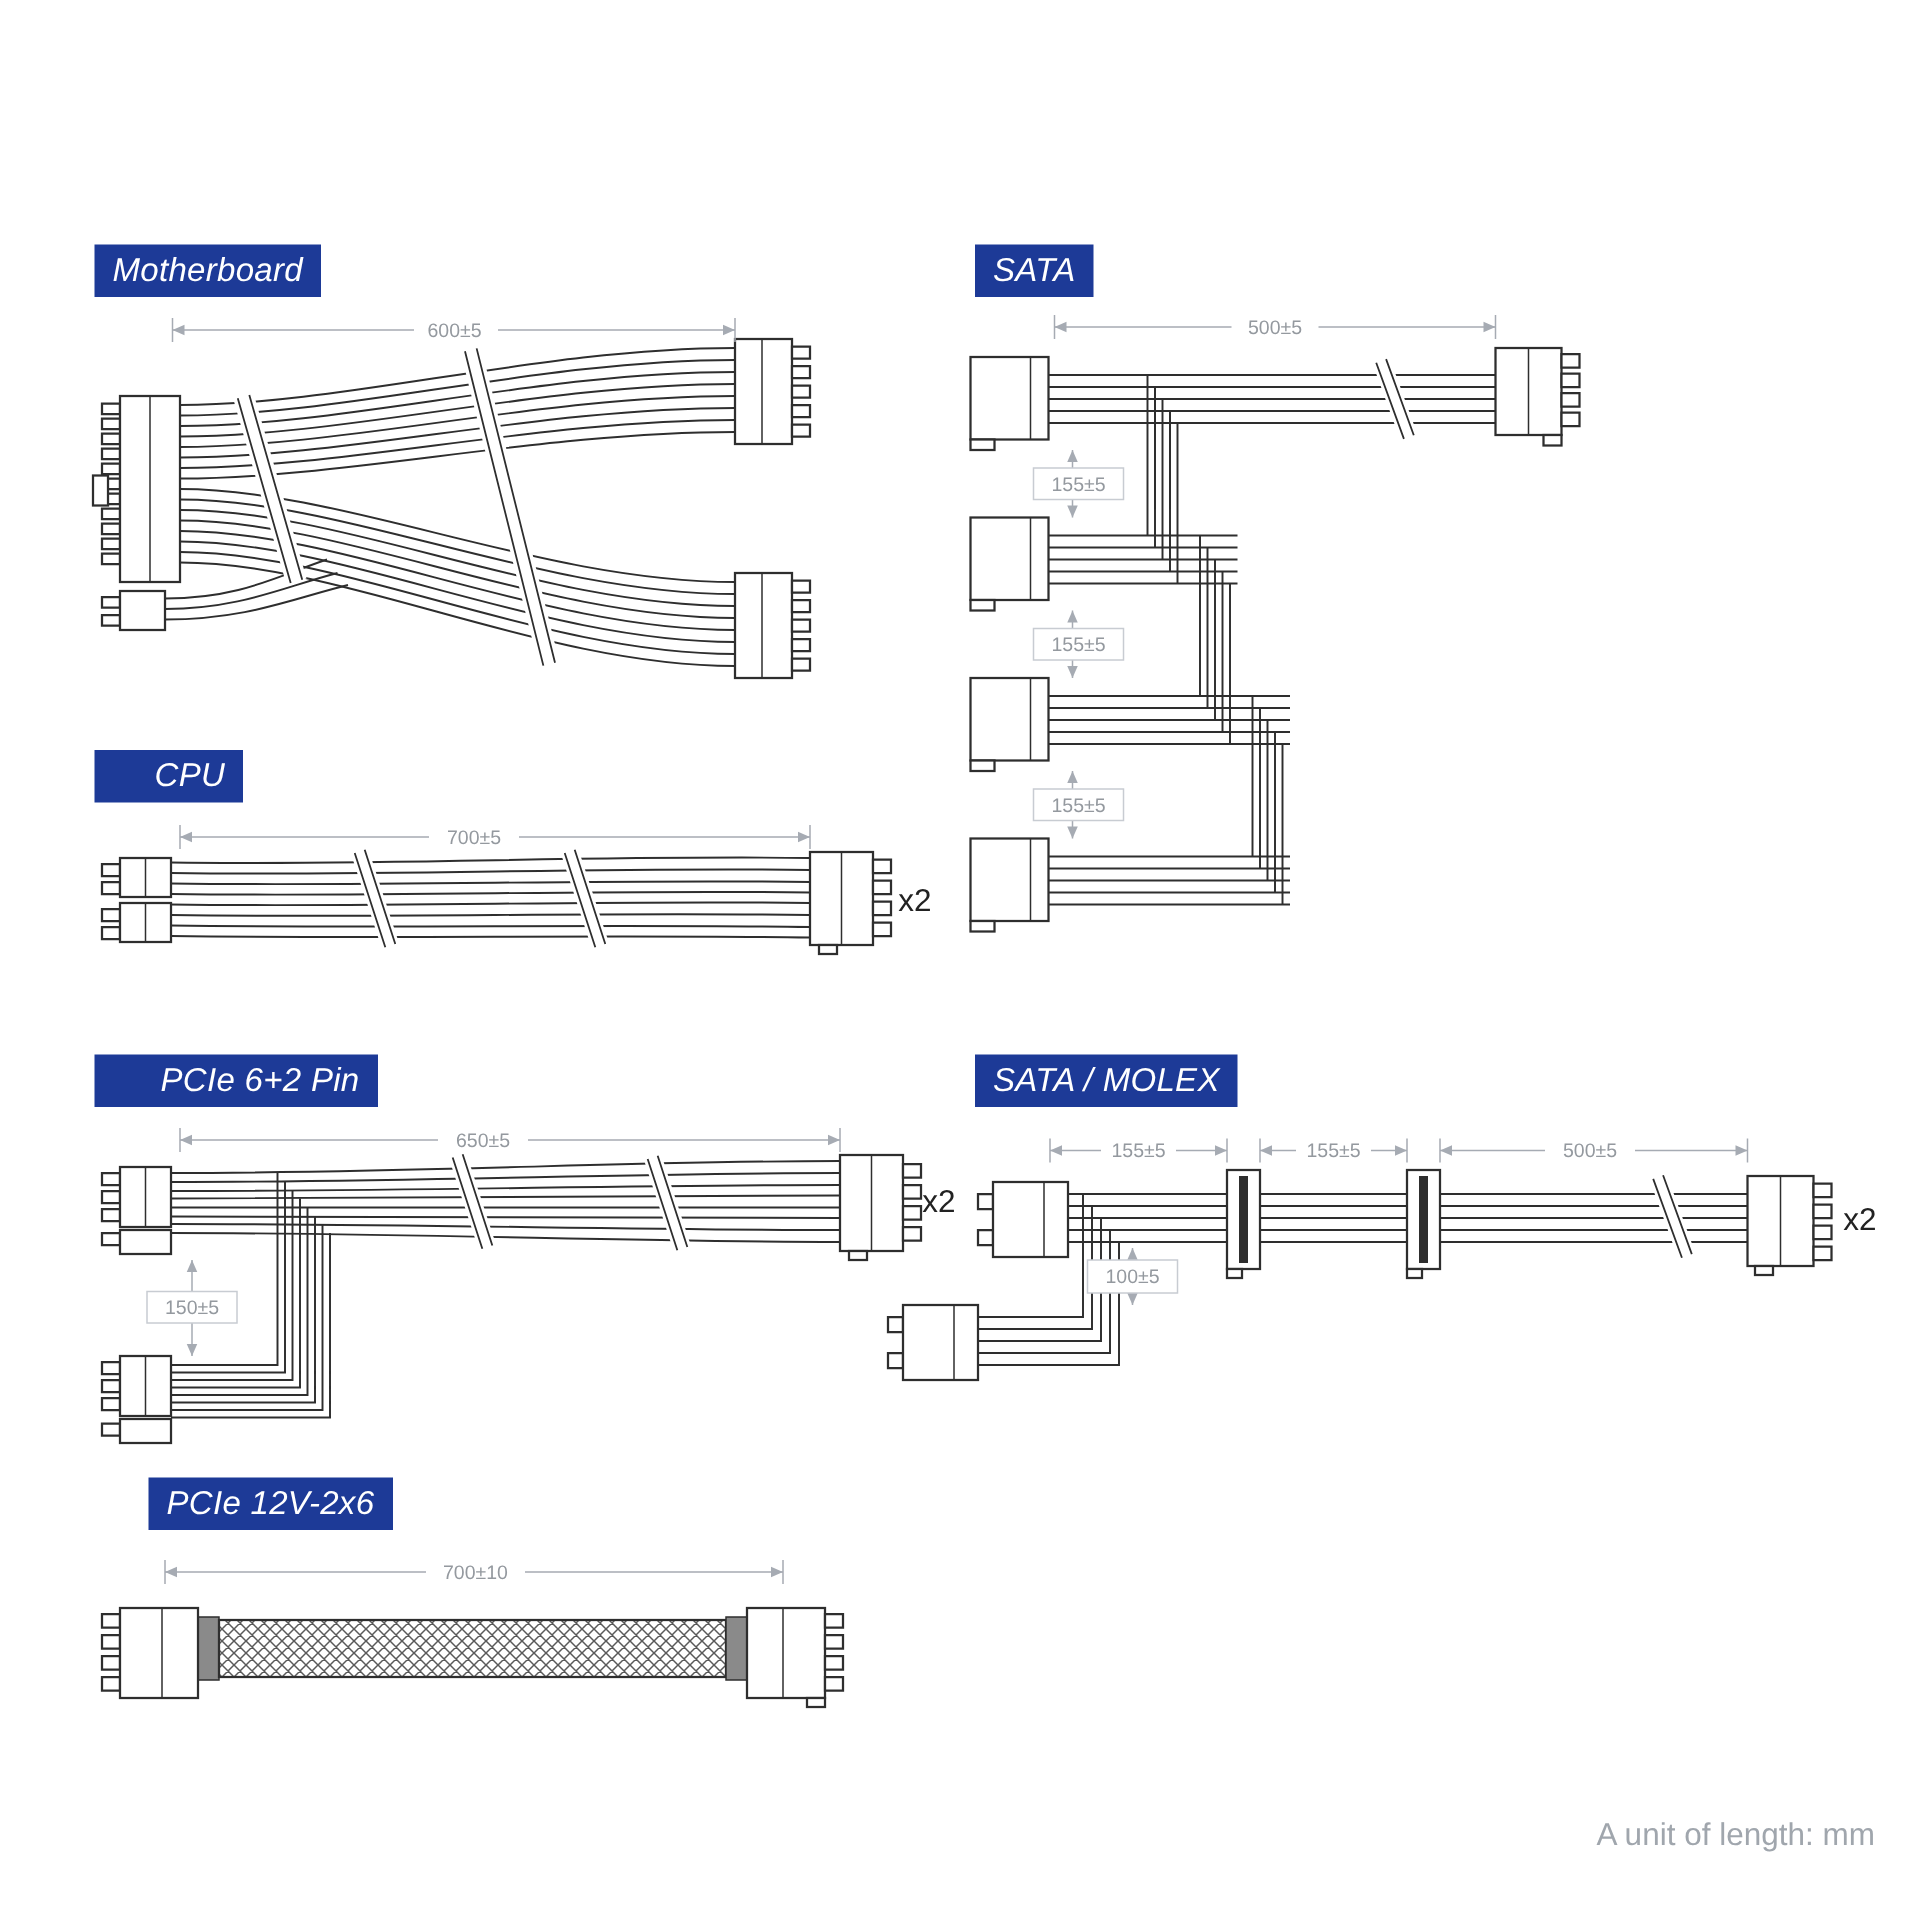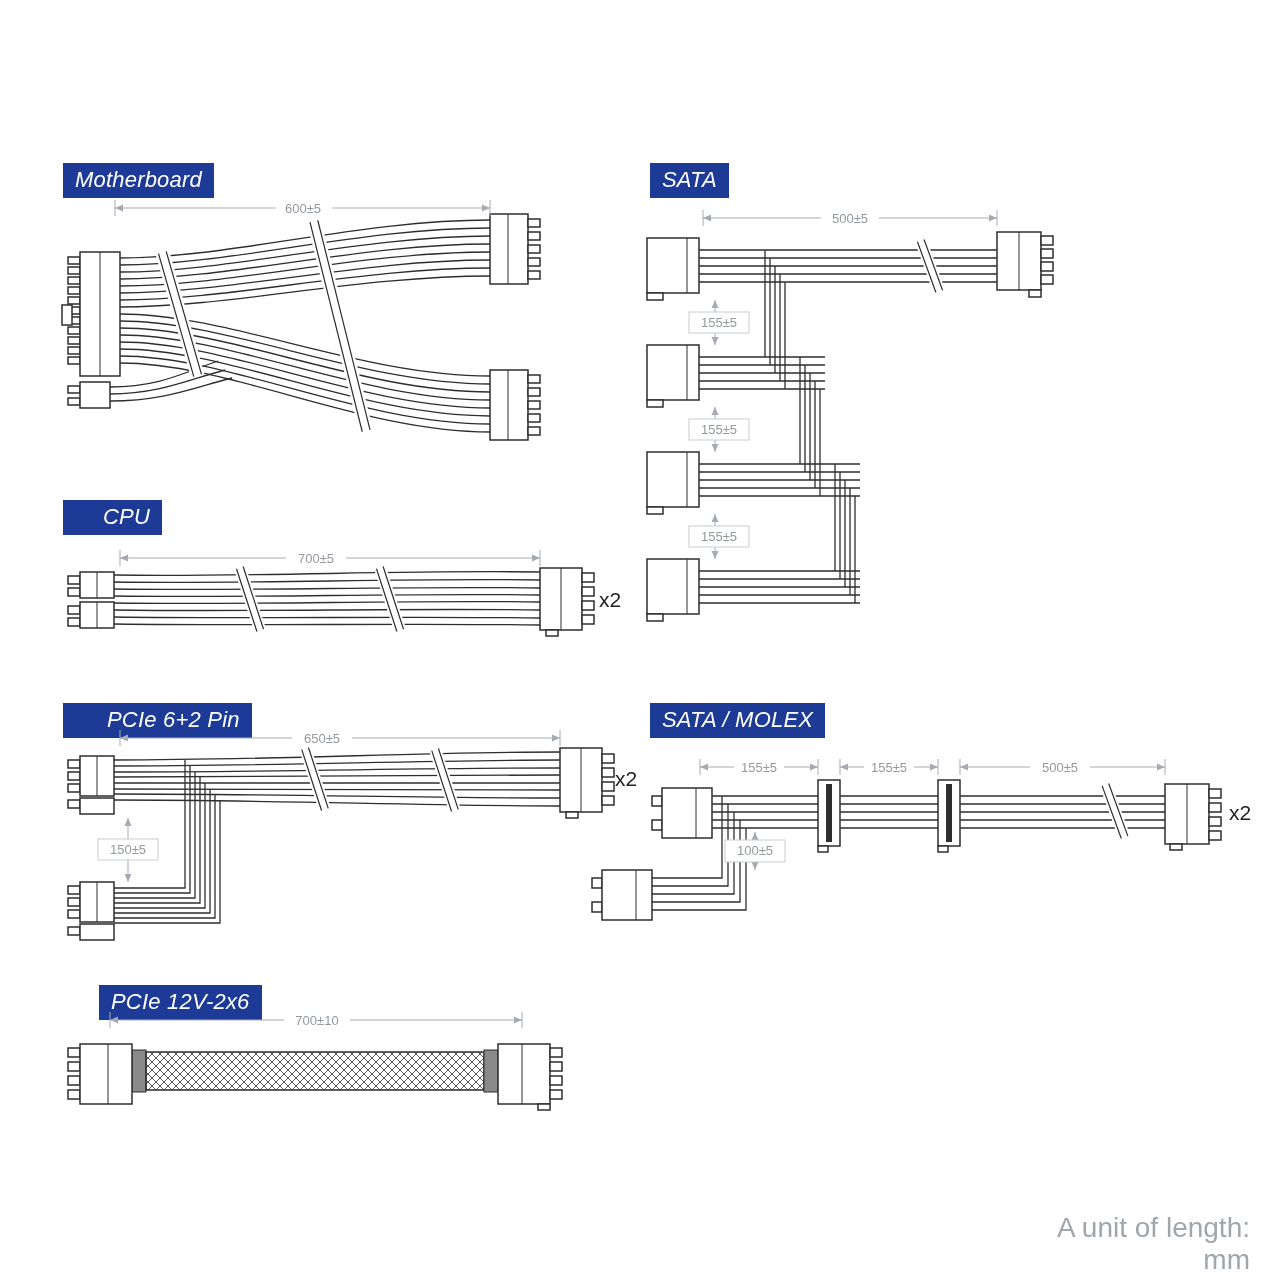--- a/index.html
+++ b/index.html
@@ -10,21 +10,21 @@
   .panel-label {
     position:absolute; display:inline-block;
     background:var(--accent,#1d3a97); color:#ffffff;
     font-size:22px; line-height:1; padding:6px 12px 7px 12px;
     letter-spacing:0.2px;
     font-style:italic;
   }
   .diagram { position:absolute; }
   .footer-note {
     position:absolute; left:1020px; top:1212px; width:230px; text-align:right;
-    color:#a0a6ad; font-size:28px;
+    color:#a0a6ad; font-size:21px;
   }
   
   svg { display:block; }
   .wire   { fill:none; stroke:var(--line,#2e2e2e); stroke-width:1.3; }
   .body   { fill:#ffffff; stroke:var(--line,#2e2e2e); stroke-width:1.5; }
   .inner  { fill:none; stroke:var(--line,#2e2e2e); stroke-width:1; }
   .dimline{ fill:none; stroke:var(--dim,#a6abb3); stroke-width:1; }
   .arrow  { fill:var(--dim,#a6abb3); stroke:none; }
   .dimtext{ fill:var(--dimtext,#94999f); font:13px "Liberation Sans", sans-serif; text-anchor:middle; }
   .dimbox { fill:#ffffff; stroke:var(--boxborder,#c8ccd2); stroke-width:1; }
@@ -37,21 +37,21 @@
 </head>
 <body>
 
 <div class="panel-label" style="left:63px; top:163px;">Motherboard</div>
 <div class="panel-label" style="left:650px; top:163px;">SATA</div>
 <div class="panel-label" style="left:63px; top:500px;padding-left:40px;">CPU</div>
 <div class="panel-label" style="left:63px; top:703px;padding-left:44px;">PCIe 6+2 Pin</div>
 <div class="panel-label" style="left:650px; top:703px;">SATA / MOLEX</div>
 <div class="panel-label" style="left:63px; top:985px;margin-left:36px;">PCIe 12V-2x6</div>
 
-<div class="diagram" style="left:60px; top:186px;">
+<div class="diagram" style="left:60px; top:198px;">
 <svg width="560" height="300" viewBox="0 0 560 300">
   <g>
     <path class="wire" d="M60 72C170 72 300 34 430 34M60 79C170 79 300 42 430 42M60 86C170 86 300 50 430 50M60 93C170 93 300 58 430 58M60 100C170 100 300 66 430 66M60 107C170 107 300 74 430 74M60 114C170 114 300 82 430 82M60 121C170 121 300 90 430 90"></path>
     <path class="wire" d="M60 128C170 128 300 190 430 190M60 135C170 135 300 198 430 198M60 142C170 142 300 206 430 206M60 149C170 149 300 214 430 214M60 156C170 156 300 222 430 222M60 163C170 163 300 230 430 230M60 170C170 170 300 238 430 238M60 177C170 177 300 246 430 246"></path>
     <path class="wire" d="M50 201C100 201 125 186 158 175M50 208C100 208 130 193 165 184M50 215C105 215 135 201 172 192"></path>
   </g>
   <g transform="translate(120,128) rotate(-16)">
     <rect class="brk-bg" x="-7" y="-64" width="14" height="128"></rect>
     <path class="brk-l" d="M-4 -64V64M4 -64V64"></path>
   </g>
@@ -189,21 +189,21 @@
   <g>
     <path class="dimline" d="M60 10V26M480 10V26M60 18H226M286 18H480"></path>
     <path class="arrow" d="M60 18l8 -3.5v7z"></path>
     <path class="arrow" d="M480 18l-8 -3.5v7z"></path>
     <text class="dimtext" x="256" y="22.5">700±5</text>
   </g>
   <text class="mult" x="550" y="67">x2</text>
 </svg>
 </div>
 
-<div class="diagram" style="left:60px; top:720px;">
+<div class="diagram" style="left:60px; top:742px;">
 <svg width="590" height="230" viewBox="0 0 590 230">
   <g>
     <path class="wire" d="M54 40C220 40 360 32 500 32M54 46C220 46 360 40 500 40M54 52C220 52 360 48 500 48M54 57C220 57 360 55 500 55M54 63C220 63 360 63 500 63M54 69C220 69 360 70 500 70M54 74C220 74 360 78 500 78M54 80C220 80 360 86 500 86"></path>
     <path class="wire" d="M125 40V168H54M130 46V173H54M135 52V178H54M140 57V183H54M145 63V188H54M150 69V193H54M155 74V198H54M160 80V203H54"></path>
   </g>
   <g transform="translate(255,59) rotate(-18)">
     <rect class="brk-bg" x="-6" y="-32" width="12" height="64"></rect>
     <path class="brk-l" d="M-3.5 -32V32M3.5 -32V32"></path>
   </g>
   <g transform="translate(385,60) rotate(-18)">
@@ -307,21 +307,21 @@
     <path class="dimline" d="M165 90V128"></path>
     <path class="arrow" d="M165 90l-3.5 8h7z"></path>
     <path class="arrow" d="M165 128l-3.5 -8h7z"></path>
     <rect class="dimbox" x="135" y="98" width="60" height="22"></rect>
     <text class="dimtext" x="165" y="113">100±5</text>
   </g>
   <text class="mult" x="650" y="78">x2</text>
 </svg>
 </div>
 
-<div class="diagram" style="left:60px; top:1002px;">
+<div class="diagram" style="left:60px; top:1030px;">
 <svg width="560" height="130" viewBox="0 0 560 130">
   <defs>
     <pattern id="braid" width="8" height="8" patternUnits="userSpaceOnUse">
       <path d="M0 8L8 0M-2 2L2 -2M6 10L10 6M0 0L8 8M-2 6L2 10M6 -2L10 2" stroke="#5a5a5a" stroke-width="1" fill="none"></path>
     </pattern>
   </defs>
   <g>
     <rect class="cap" x="72" y="48" width="14" height="42"></rect>
     <rect x="86" y="50" width="338" height="38" fill="url(#braid)" stroke="var(--line,#2e2e2e)" stroke-width="1.5"></rect>
     <rect class="cap" x="424" y="48" width="14" height="42"></rect>

